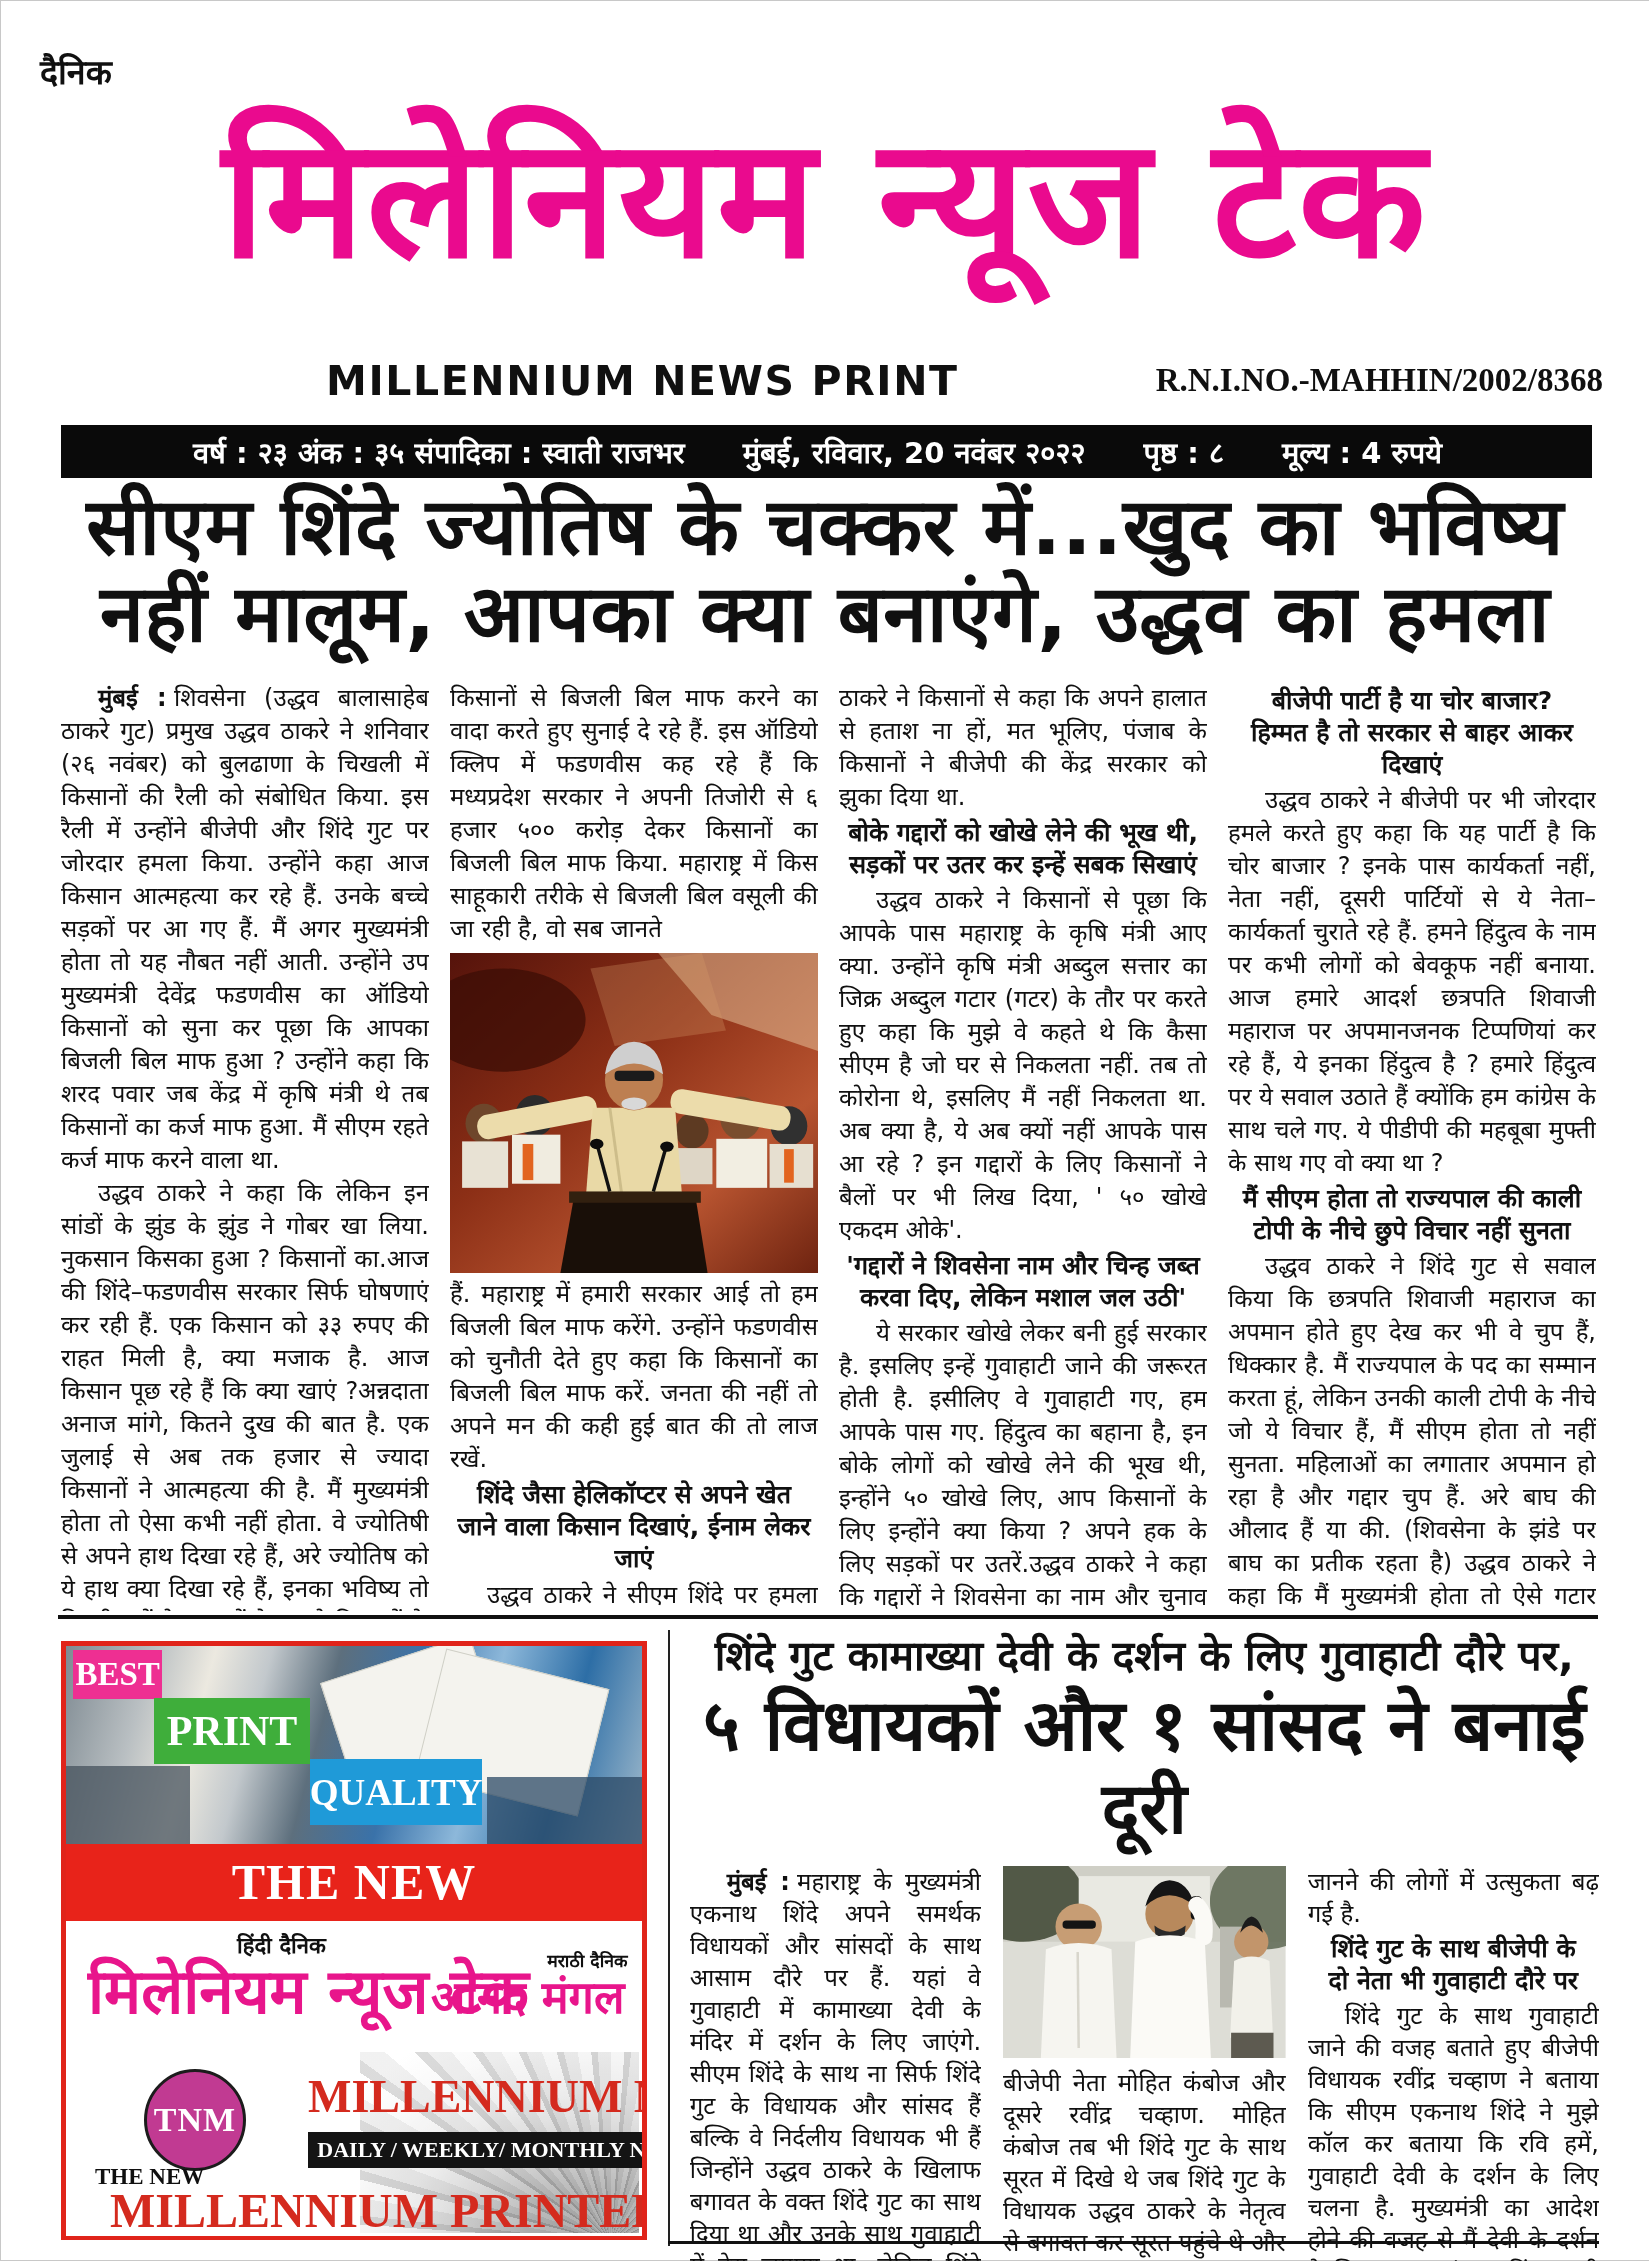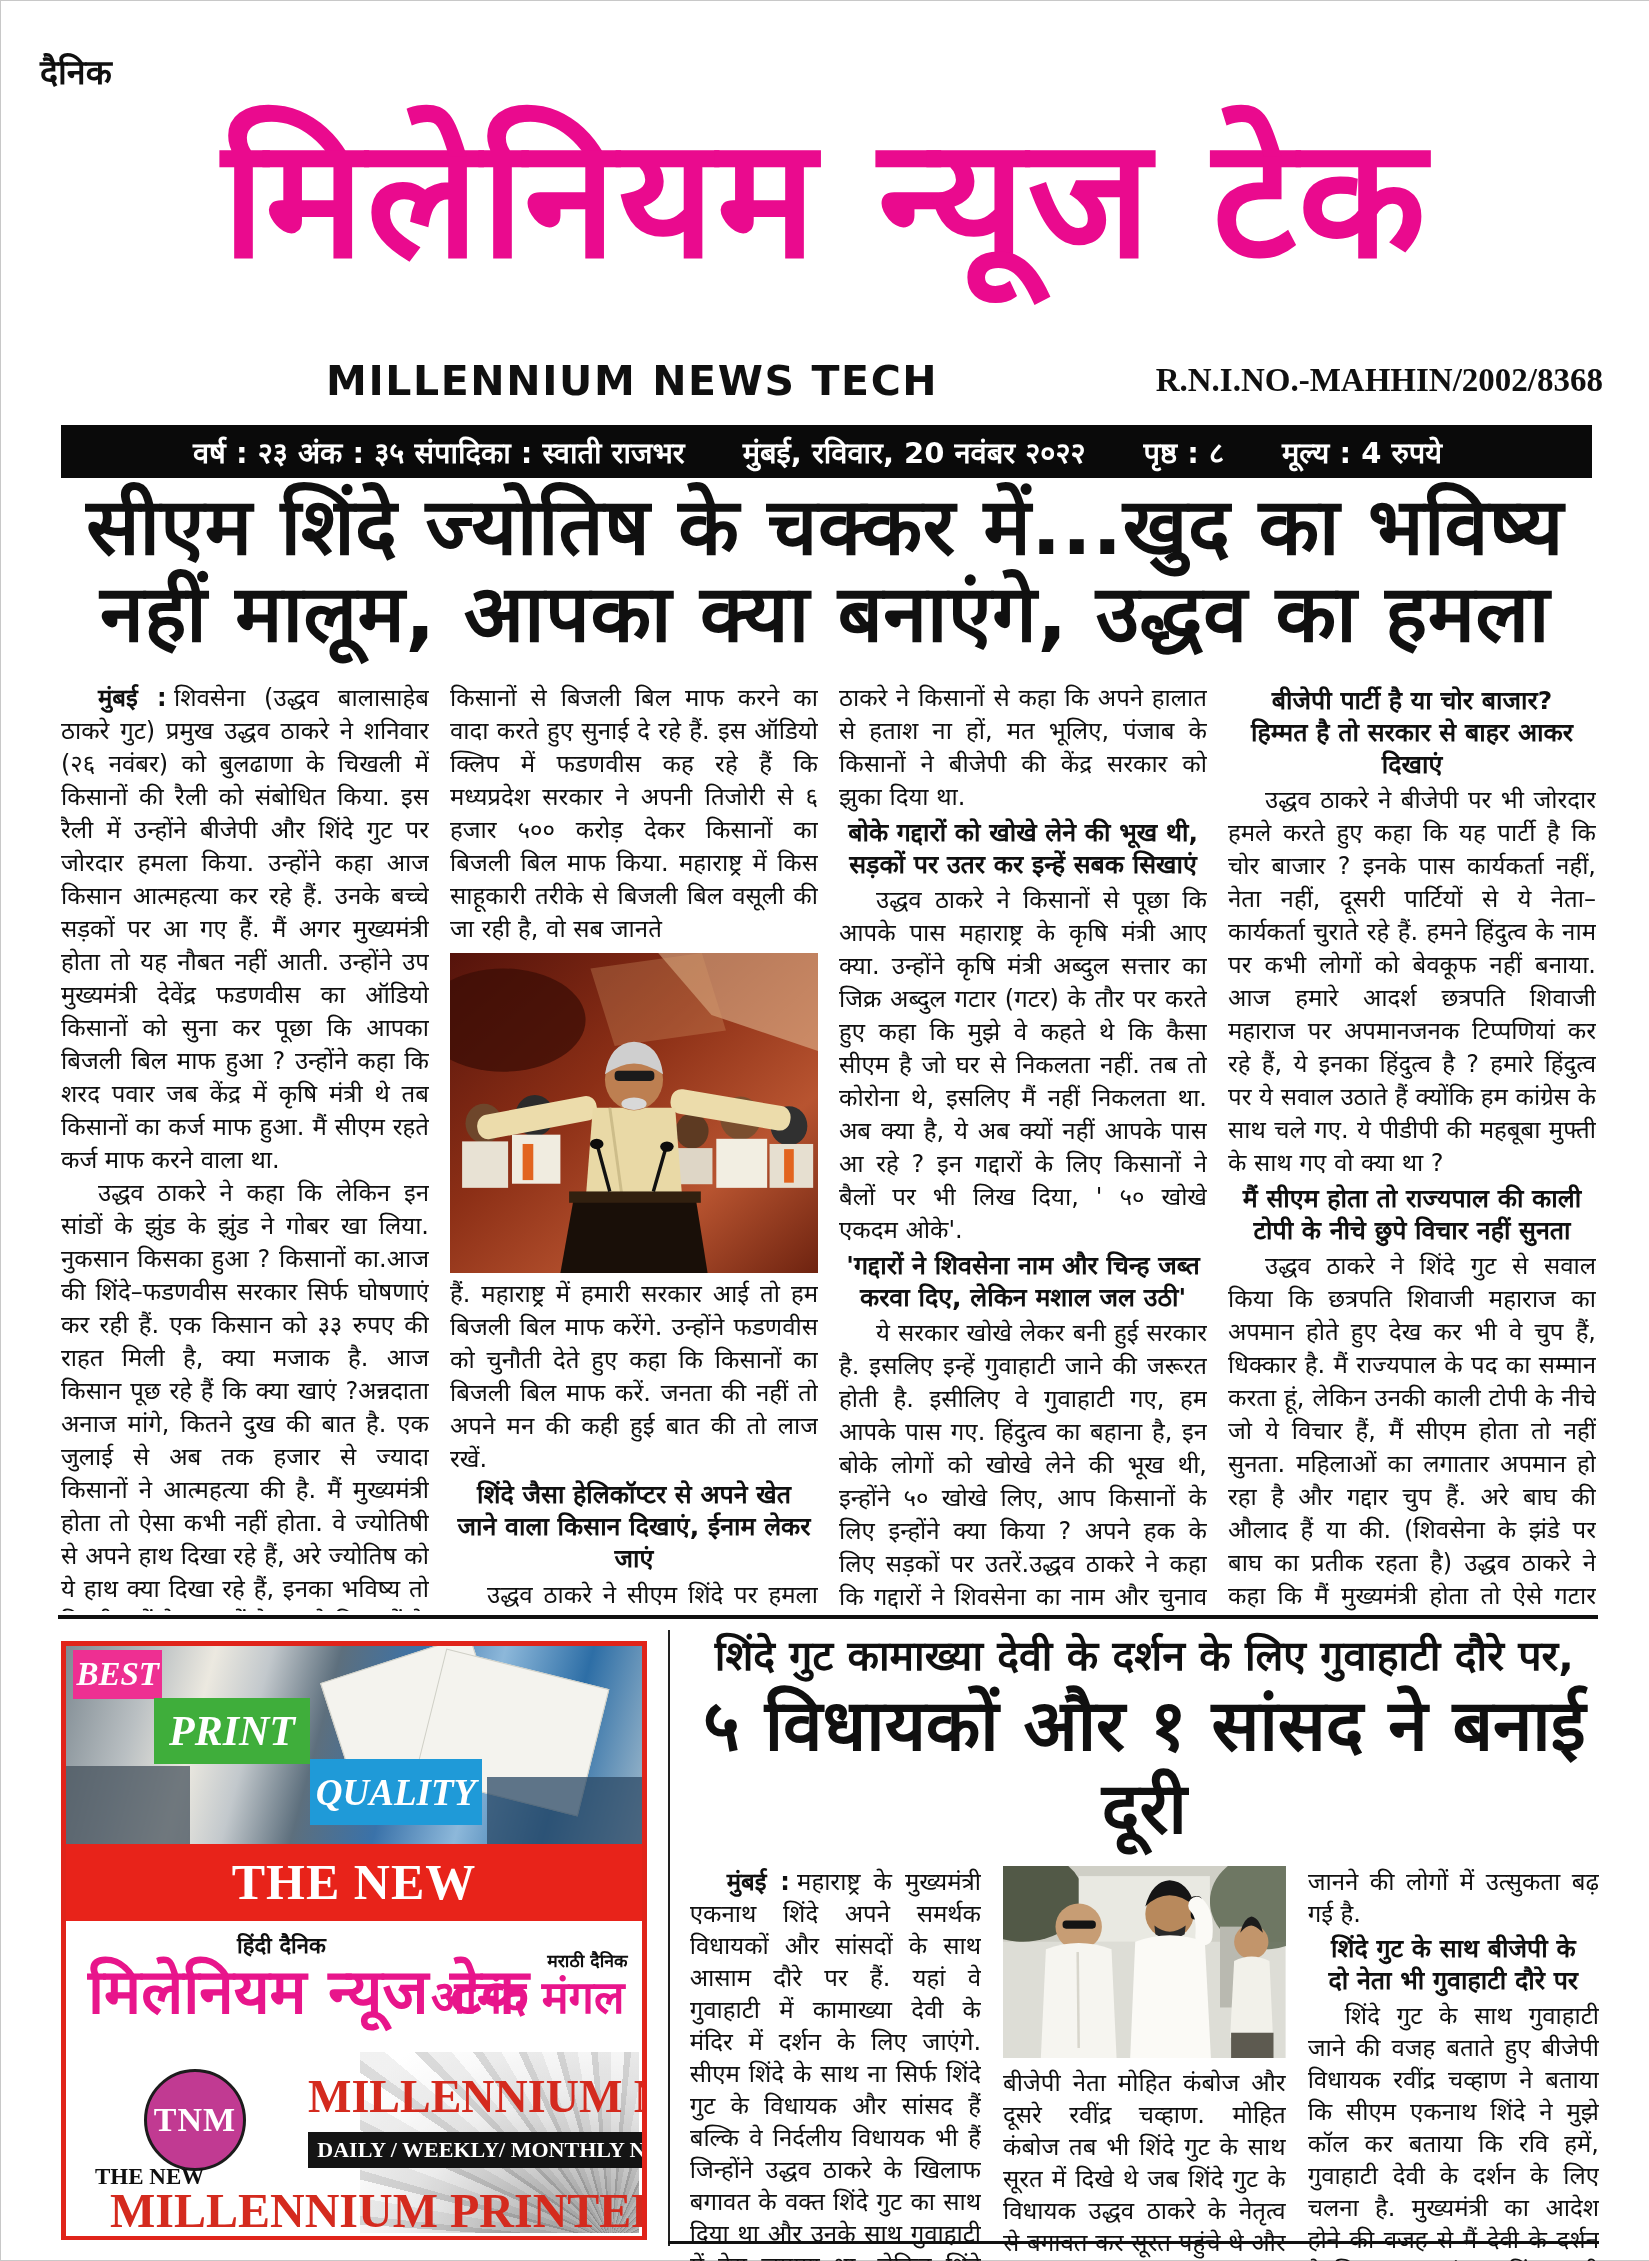--- a/index.html
+++ b/index.html
@@ -34,21 +34,21 @@
   
   .main-rule{position:absolute;left:58px;right:52px;top:1615px;height:3.6px;background:#111;}
   
   .ad{position:absolute;left:61px;top:1641px;width:586px;height:599px;background:#fff;
         border:5.2px solid #e0241a;box-sizing:border-box;}
   .ad-collage{position:relative;width:100%;height:198px;overflow:hidden;
         background:linear-gradient(105deg,#7e8a92 0%,#b9bfc2 14%,#ece9e0 24%,#c2c8cc 33%,#5d6f7d 44%,#3a72a9 57%,#8db8da 70%,#2d6ea6 84%,#a3bccd 100%);}
   .sheet{position:absolute;background:#f4f3ee;border:1.6px solid #cfcfc6;}
   .mach{position:absolute;background:#46525c;opacity:.75;}
   .tagbox{position:absolute;color:#fff;font-family:"Liberation Serif",serif;font-weight:bold;
-        display:flex;align-items:center;justify-content:center;font-style:italic;}
+        display:flex;align-items:center;justify-content:center;}
   .tag-best{left:7.2px;top:4.1px;width:89px;height:49px;background:#ee2f92;font-size:33px;}
   .tag-print{left:88px;top:52px;width:156px;height:66px;background:#3fae3b;font-size:42px;}
   .tag-quality{left:244px;top:113px;width:172px;height:66px;background:#1f9ad8;font-size:37px;}
   .ad-band{width:100%;height:77px;background:#e8231a;color:#fff;text-align:center;
         font-family:"Liberation Serif",serif;font-weight:bold;font-size:50px;line-height:77px;letter-spacing:1px;}
   .ad-body{position:relative;width:100%;height:315px;background:#fff;overflow:hidden;}
   .fan{position:absolute;right:3.1px;bottom:3.1px;width:279px;height:181px;
         background:
          radial-gradient(ellipse at 85% 110%, #2b2b2b 0%, #555 22%, #9c9c9c 40%, #d6d6d6 58%, #f2f2f2 75%, #ffffff 90%);
         opacity:.9;}
@@ -83,21 +83,21 @@
   .a2-photo{width:100%;height:192px;display:block;margin-bottom:9.3px;}
   .a2-rule{position:absolute;left:668px;width:931px;top:2241px;height:3.1px;background:#111;}
 </style>
 </head>
 <body>
 
 <div class="page">
 
   <div class="daily-label">दैनिक</div>
   <div class="masthead-title">मिलेनियम न्यूज टेक</div>
-  <div class="masthead-en">MILLENNIUM NEWS TECH</div>
+  <div class="masthead-en">MILLENNIUM NEWS PRINT</div>
   <div class="rni">R.N.I.NO.-MAHHIN/2002/8368</div>
 
   <div class="info-bar">
     <span class="seg">वर्ष : २३ अंक : ३५ संपादिका : स्वाती राजभर</span>
     <span class="seg">मुंबई, रविवार, 20 नवंबर २०२२</span>
     <span class="seg">पृष्ठ : ८</span>
     <span class="seg">मूल्य : 4 रुपये</span>
   </div>
 
   <div class="lead-headline">

